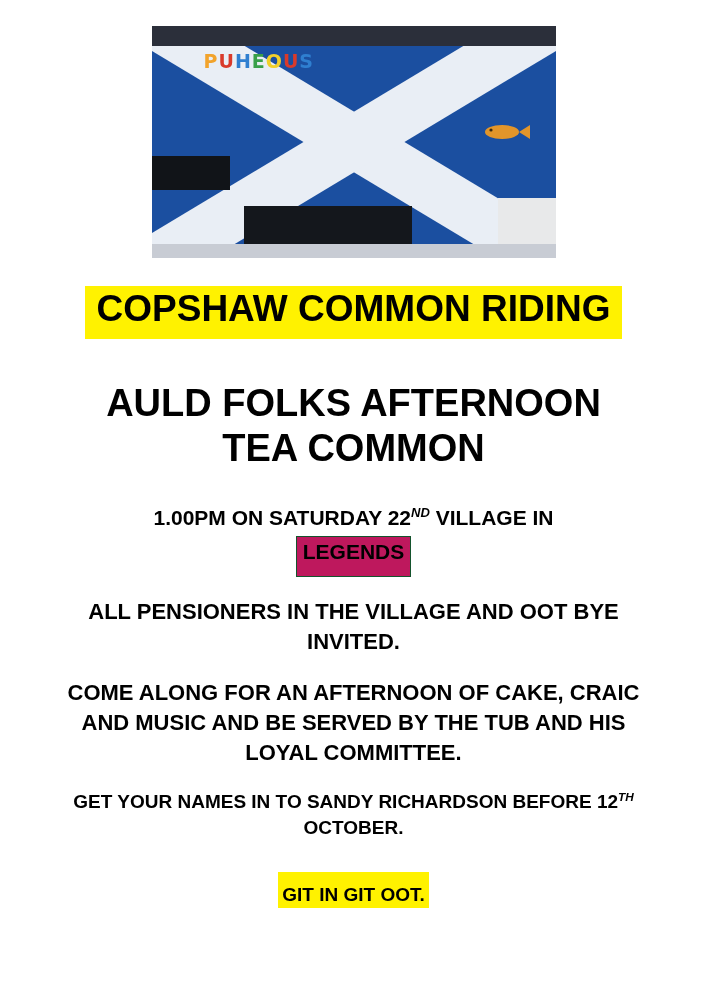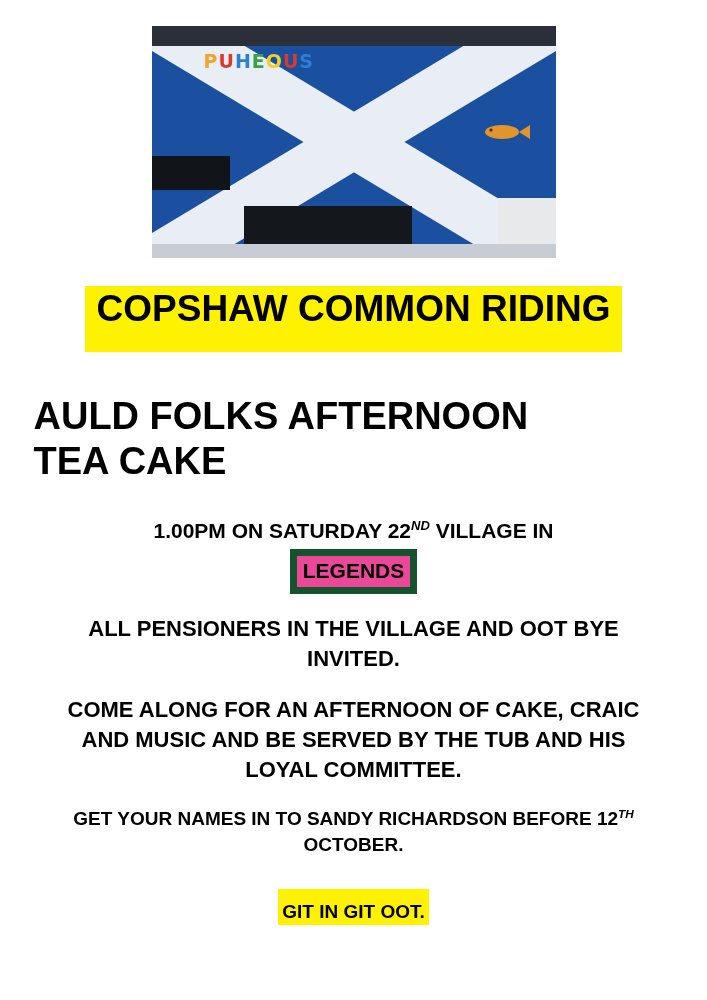--- a/index.html
+++ b/index.html
@@ -100,49 +100,49 @@
     right: 26px;
     top: 96px;
     width: 48px;
     height: 20px;
   }
 
   
   .title-highlight {
     margin-top: 28px;
     background: #fff200;
-    padding: 3px 12px 22px 12px;
+    padding: 3px 12px 9px 12px;
     font-size: 37px;
     font-weight: bold;
     letter-spacing: 0px;
     line-height: 1.1;
     white-space: nowrap;
   }
 
   .headline {
     margin-top: 42px;
     font-size: 38px;
     font-weight: bold;
-    text-align: left;
+    text-align: center;
     line-height: 1.18;
     width: 640px;
   }
 
   .detail-block {
     margin-top: 34px;
     text-align: center;
     font-size: 21px;
     font-weight: bold;
     line-height: 1.35;
     width: 640px;
   }
   .venue-highlight {
-    background: #ec4899;
-    padding: 1px 6px 2px 6px;
-    border: 7px solid #14532d;
+    background: #be185d;
+    padding: 1px 6px 10px 6px;
+    border: 1px solid #14532d;
     display: inline-block;
     margin-top: 3px;
   }
 
   .para {
     margin-top: 20px;
     text-align: center;
     font-size: 22px;
     font-weight: bold;
     line-height: 1.38;
@@ -189,21 +189,21 @@
         <polygon points="37,10 48,3 48,17" fill="#e2952a"></polygon>
         <circle cx="9" cy="8" r="1.6" fill="#3b2a10"></circle>
       </svg>
     </div>
   </div>
 
   <div class="title-highlight">COPSHAW COMMON RIDING</div>
 
   <div class="headline">
     <div>AULD FOLKS AFTERNOON</div>
-    <div>TEA CAKE</div>
+    <div>TEA COMMON</div>
   </div>
 
   <div class="detail-block">
     <div>
       <span>1.00PM ON SATURDAY 22</span><sup>ND</sup><span> VILLAGE IN</span>
     </div>
     <div>
       <span class="venue-highlight">LEGENDS</span>
     </div>
   </div>

